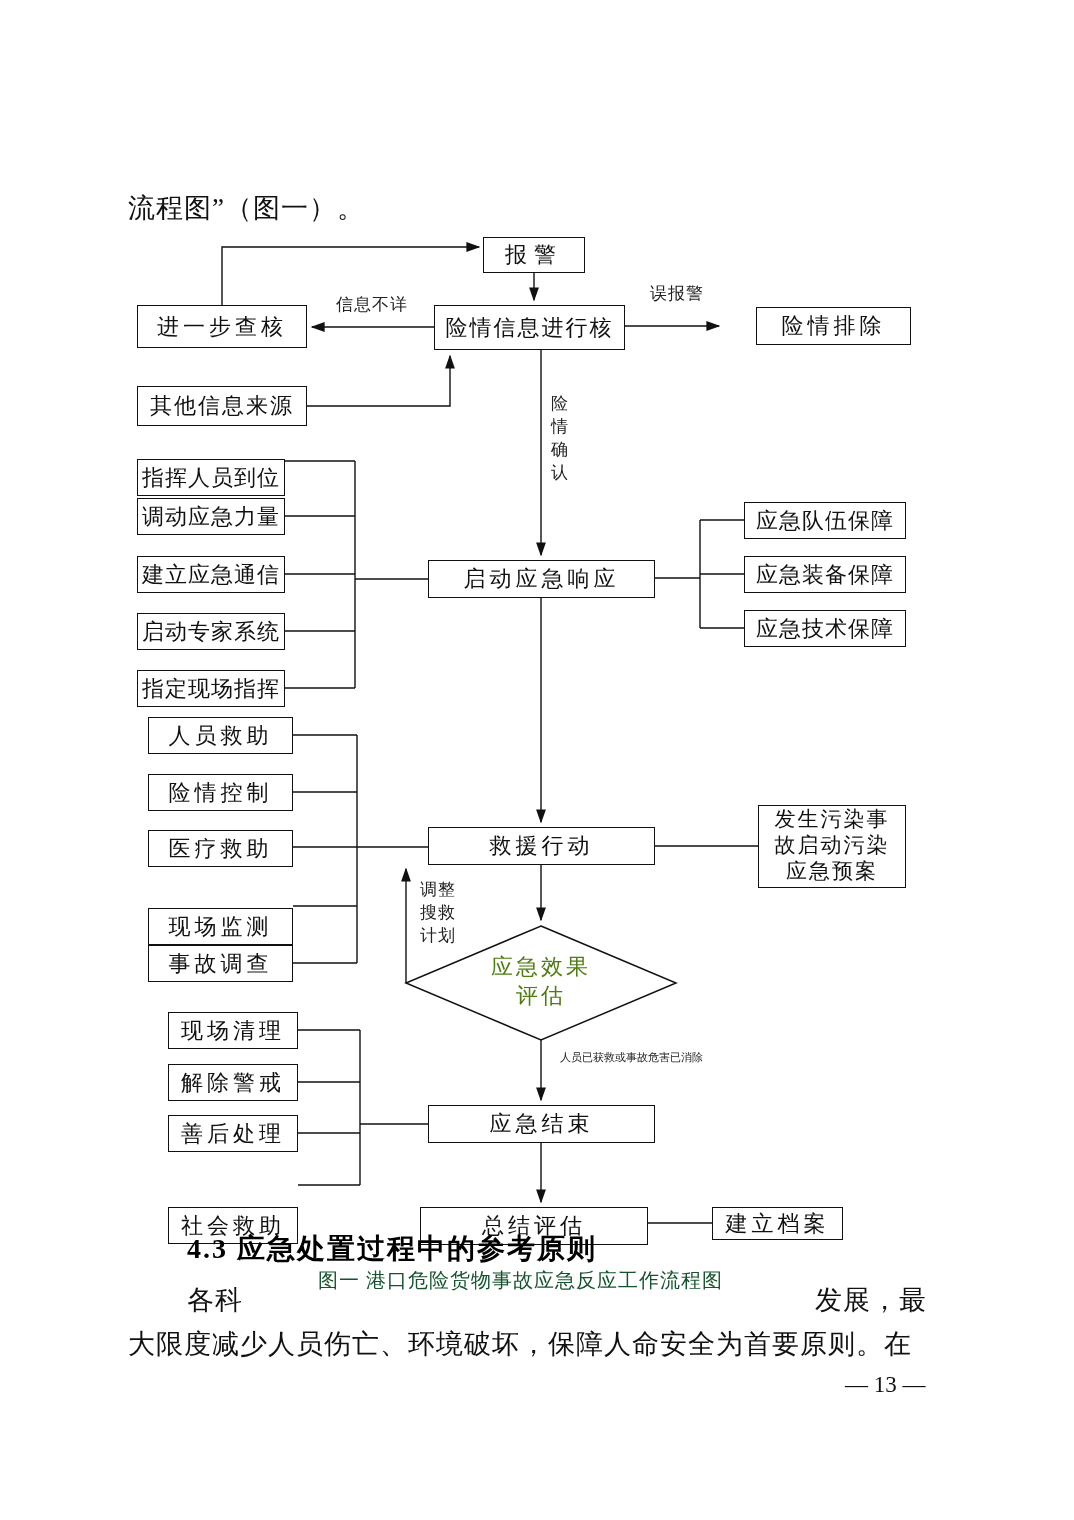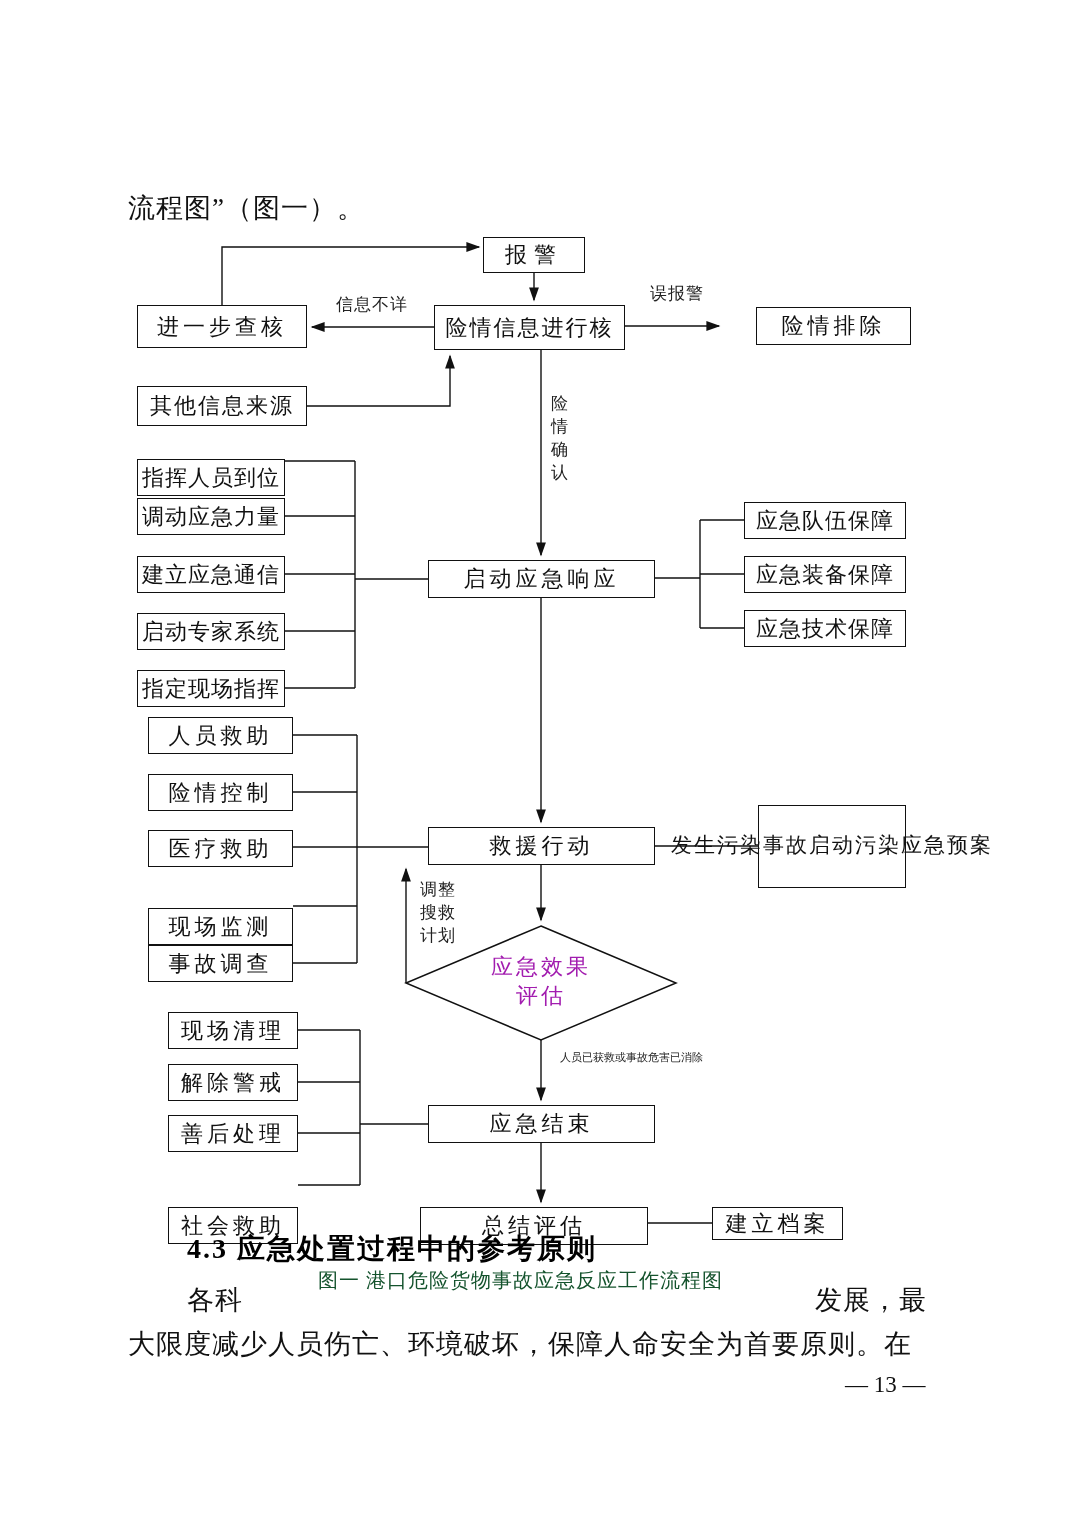--- a/index.html
+++ b/index.html
@@ -7,26 +7,26 @@
     position:relative; width:1074px; height:1520px; background:#ffffff;
     font-family:"Liberation Serif","DejaVu Sans",serif; color:#111;
     overflow:hidden;
   }
   .fc-box {
     position:absolute; box-sizing:border-box; background:#fff;
     border:1.5px solid #111;
     display:flex; align-items:center; justify-content:center;
     font-size:22px; letter-spacing:4px; white-space:nowrap; color:#111;font-family:Liberation Mono, monospace;
   }
-  .fc-box.multiline { flex-direction:row; letter-spacing:2px; font-size:21px; line-height:26px; }
+  .fc-box.multiline { flex-direction:column; letter-spacing:2px; font-size:21px; line-height:26px; }
   .fc-label { position:absolute; font-size:17px; letter-spacing:1px; color:#222; }
   .fc-label.vstack div { line-height:23px; text-align:center; }
   .diamond-text {
     position:absolute; text-align:center; font-size:22px; letter-spacing:3px;
-    line-height:29px; color:#a21caf;
+    line-height:29px; color:#4d7c0f;
   }
   .connectors { position:absolute; left:0; top:0; }
   .body-text { position:absolute; font-size:27px; letter-spacing:1px; color:#111; white-space:nowrap; }
   .heading { position:absolute; font-size:28px; font-weight:bold; letter-spacing:2px; color:#000; white-space:nowrap; z-index:5; }
   .caption { position:absolute; font-size:20px; letter-spacing:1px; color:#14532d; white-space:nowrap; }
   .pagenum { position:absolute; font-size:23px; color:#111; white-space:nowrap; }
 </style>
 </head>
 <body>
 

